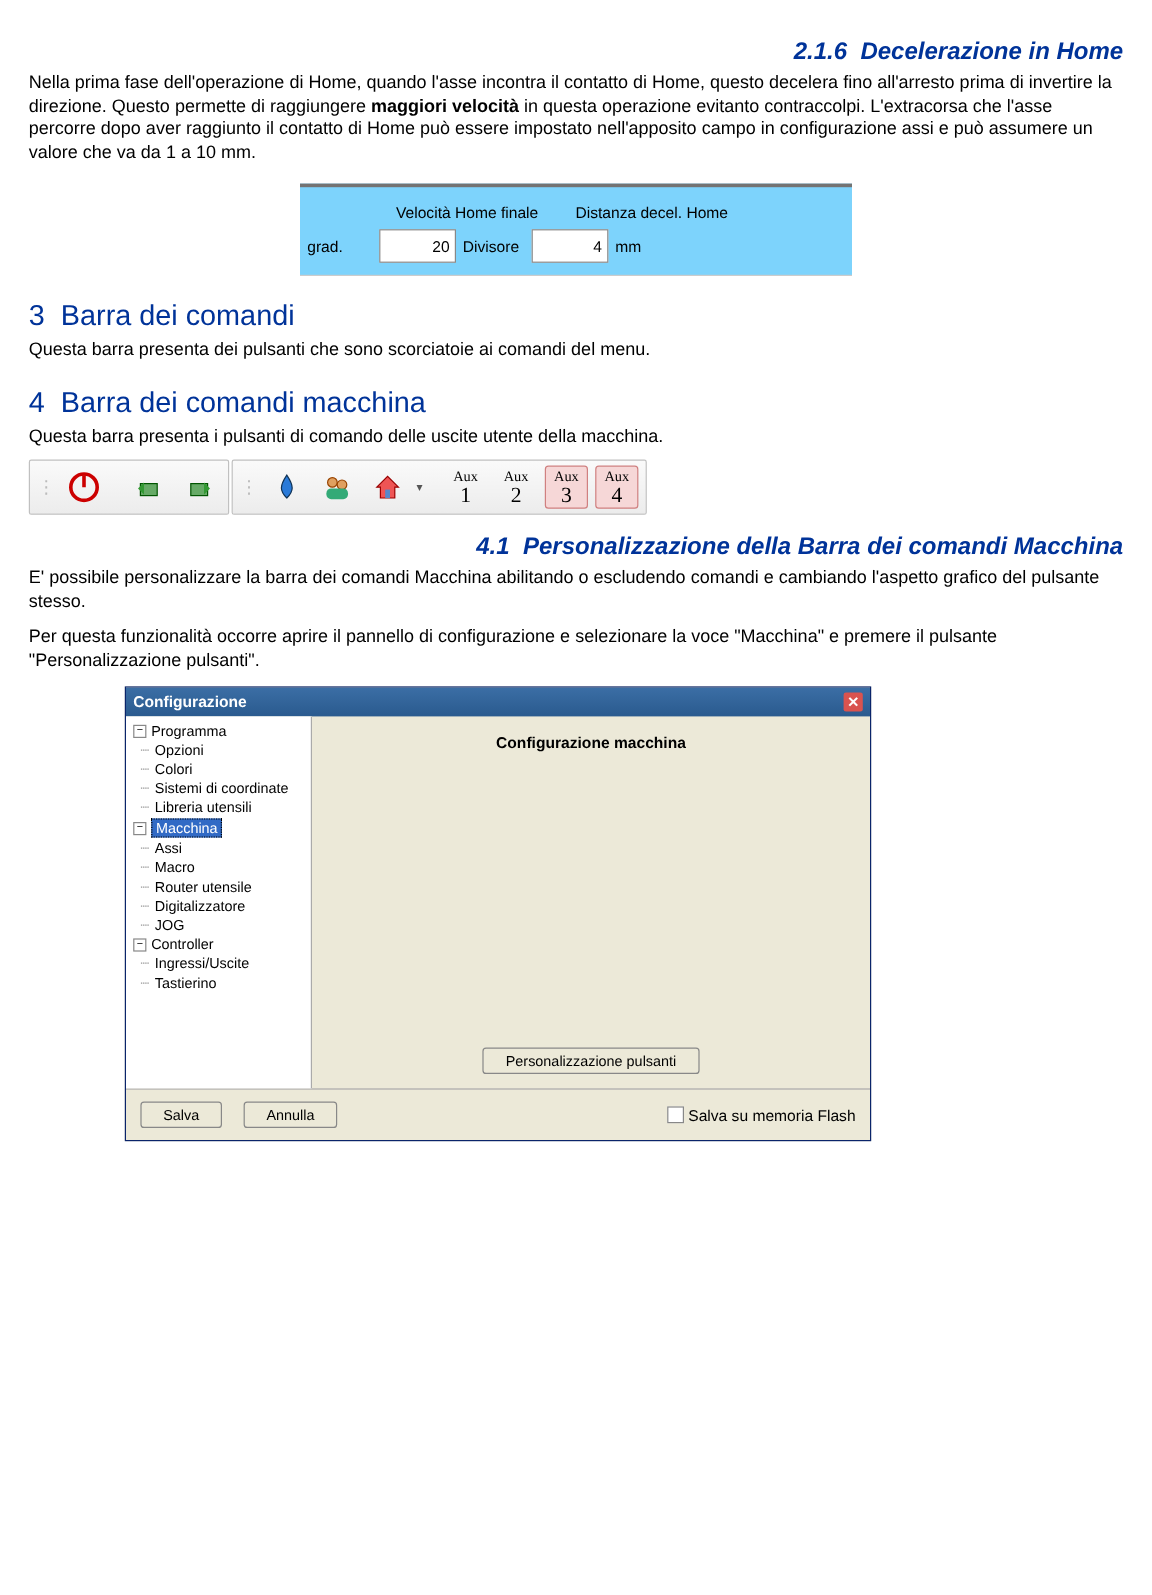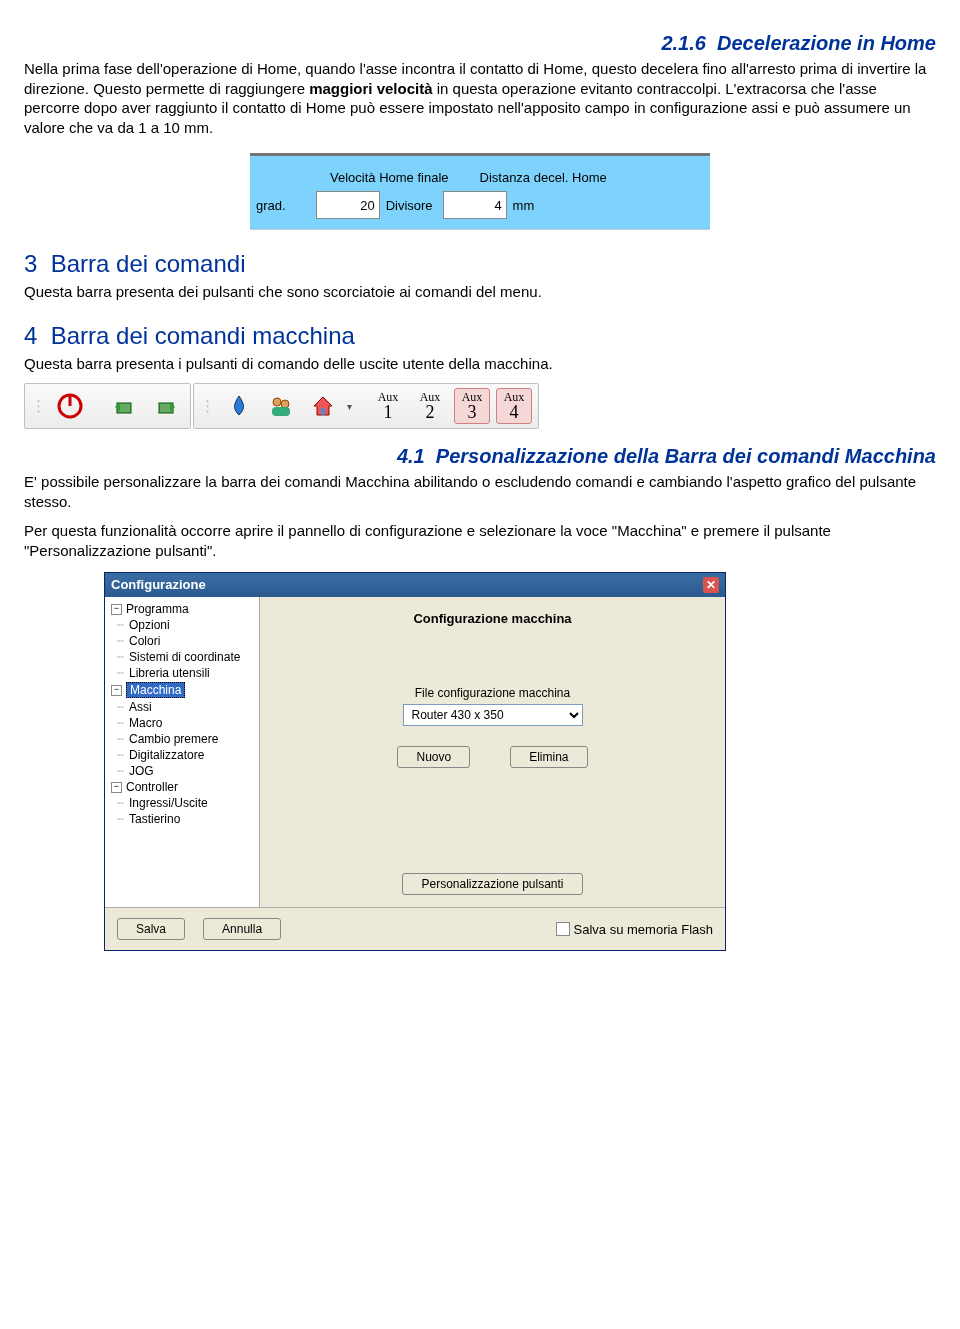--- a/index.html
+++ b/index.html
@@ -176,45 +176,35 @@
         <li class="child"><span>Sistemi di coordinate</span></li>
         <li class="child"><span>Libreria utensili</span></li>
         <li>
             <div class="node">
               <span class="plusminus">−</span>
               <span class="selected">Macchina</span>
             </div>
           </li>
         <li class="child"><span>Assi</span></li>
         <li class="child"><span>Macro</span></li>
-        <li class="child"><span>Cambio premere</span></li>
+        <li class="child"><span>Router utensile</span></li>
         <li class="child"><span>Digitalizzatore</span></li>
         <li class="child"><span>JOG</span></li>
         <li>
             <div class="node">
               <span class="plusminus">−</span>
               <span>Controller</span>
             </div>
           </li>
         <li class="child"><span>Ingressi/Uscite</span></li>
         <li class="child"><span>Tastierino</span></li>
       </ul>
     </div>
     <div class="main">
       <h3>Configurazione macchina</h3>
-      <div class="filebox">
-        <div style="margin-bottom:4px;">File configurazione macchina</div>
-        <select>
-          <option>Router 430 x 350</option>
-        </select>
-        <div class="btnrow">
-          <div class="button">Nuovo</div>
-          <div class="button">Elimina</div>
-        </div>
-      </div>
       <div style="position:absolute; bottom:12px; left:0; right:0; text-align:center;">
         <div class="button" style="display:inline-block;">Personalizzazione pulsanti</div>
       </div>
     </div>
   </div>
   <div class="footer">
     <div class="button">Salva</div>
     <div class="button">Annulla</div>
     <div class="right">
       <span class="chk"></span>

